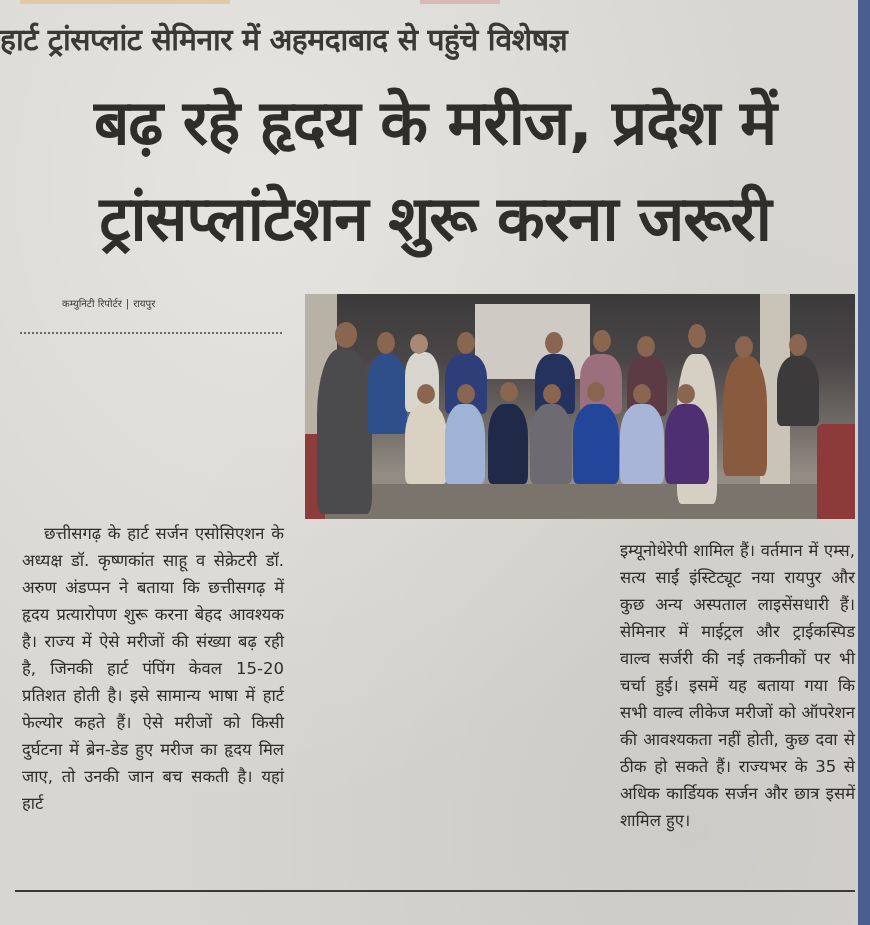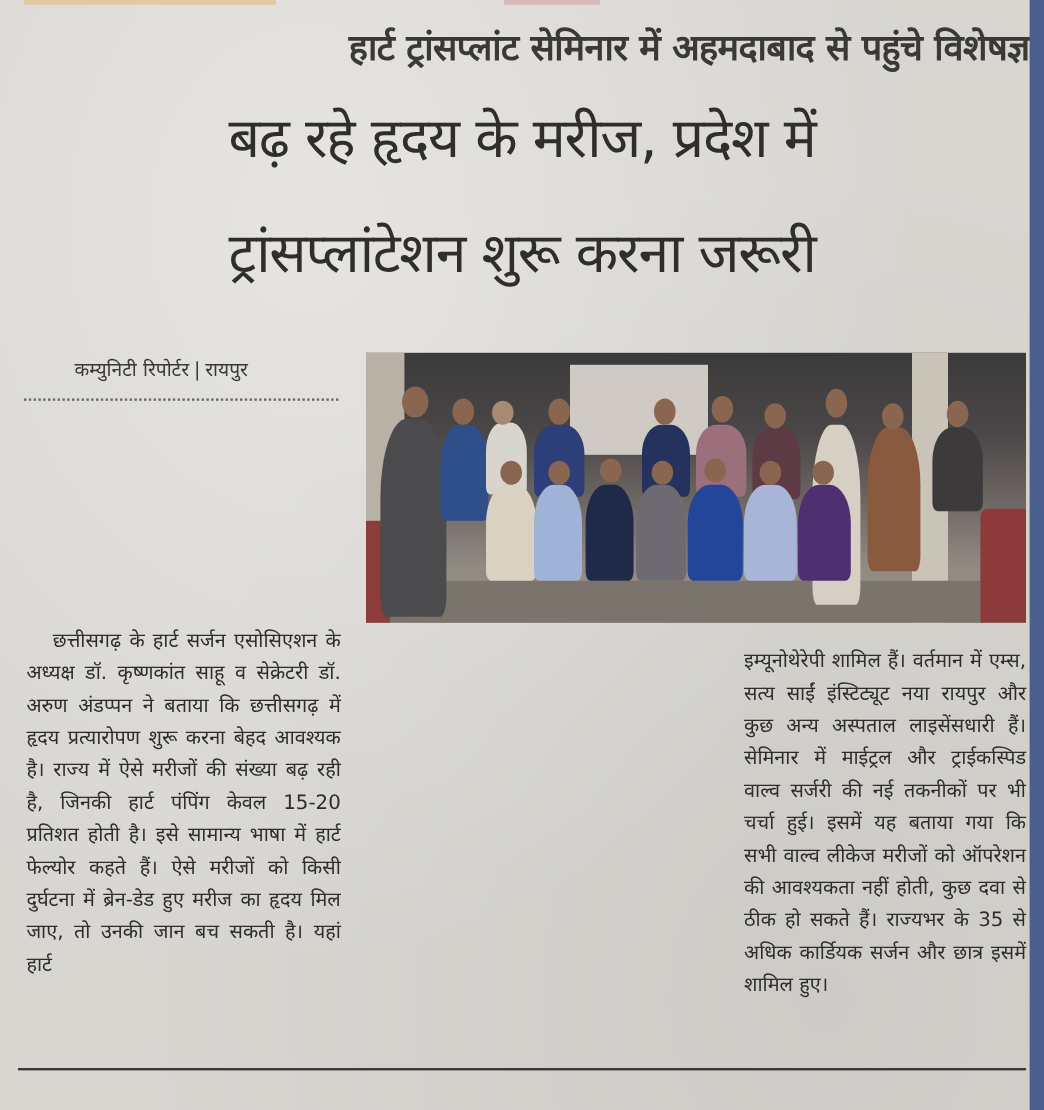--- a/index.html
+++ b/index.html
@@ -14,32 +14,32 @@
     background:
       radial-gradient(ellipse at 30% 20%, rgba(255,255,255,0.35), transparent 60%),
       radial-gradient(ellipse at 80% 90%, rgba(0,0,0,0.05), transparent 60%),
       #d8d6d1;
   }
   .right-edge { position:absolute; right:0; top:0; width:12px; height:925px; background:#4a5f8e; }
   .top-strip { position:absolute; left:20px; top:0; width:210px; height:4px; background:#e2c9a6; }
   .top-strip2 { position:absolute; left:420px; top:0; width:80px; height:4px; background:#d9b9b5; }
 
   .kicker {
-    position:absolute; left:0; top:18px; width:858px; text-align:right;
+    position:absolute; left:0; top:18px; width:858px; text-align:left;
     font-size:30px; font-weight:bold; color:#3a3936; letter-spacing:-0.5px;
   }
   .headline {
     position:absolute; left:20px; width:830px; text-align:center;
-    font-size:46px; font-weight:normal; color:#2f2e2b; line-height:1; letter-spacing:-1px;
+    font-size:62px; font-weight:bold; color:#2f2e2b; line-height:1; letter-spacing:-1px;
   }
   .h1 { top:92px; }
   .h2 { top:188px; }
 
   .byline {
-    position:absolute; left:62px; top:296px; font-size:16px; color:#3a3936;
+    position:absolute; left:62px; top:296px; font-size:10px; color:#3a3936;
   }
   .byline .sep { margin:0 4px; }
   .byline-rule {
     position:absolute; left:20px; top:332px; width:262px; border-top:2px dotted #6b6a66;
   }
 
   .col {
     position:absolute; font-size:16.5px; line-height:27px; color:#2e2d2a;
     text-align:justify;
   }

